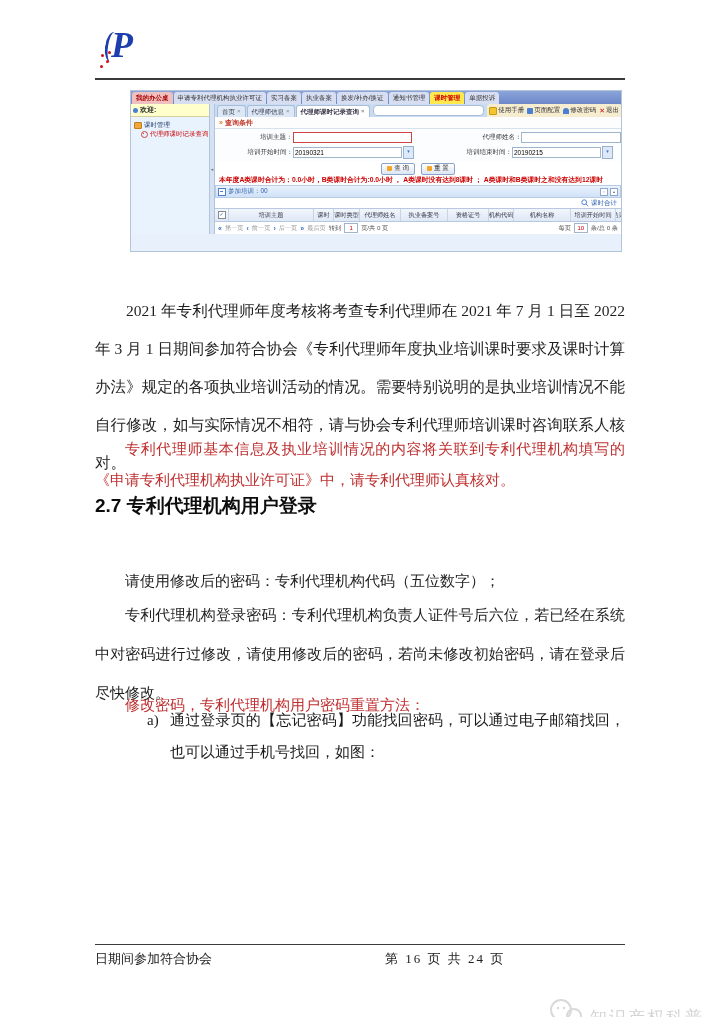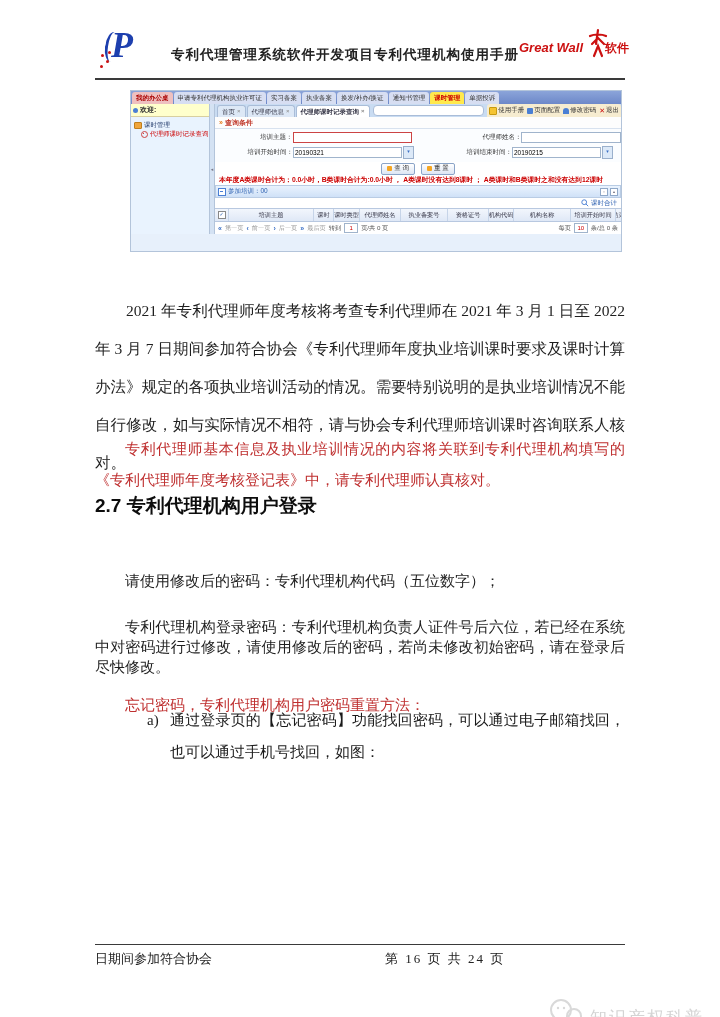--- a/index.html
+++ b/index.html
@@ -101,21 +101,21 @@
   .pager .dark{color:#555;}
   .pager .spring{flex:1;}
 
   
   .para{position:absolute;left:95px;width:530px;text-align:justify;color:#1f1f1f;}
   .p1{top:276px;font-size:15.5px;line-height:38px;text-indent:2em;}
   .p2{top:419px;font-size:15px;line-height:31px;text-indent:2em;color:#bf3030;}
   .h42{position:absolute;left:95px;top:493px;font-family:"Liberation Sans","DejaVu Sans",sans-serif;
        font-weight:bold;font-size:19px;color:#0d0d0d;}
   .p3{top:551px;font-size:15px;line-height:30px;text-indent:2em;}
-  .p4{top:602px;font-size:15px;line-height:20px;text-indent:2em;}
+  .p4{top:581px;font-size:15px;line-height:39px;text-indent:2em;}
   .p5{top:675px;font-size:15px;line-height:30px;text-indent:2em;color:#bf3030;}
   .lista{position:absolute;left:147px;top:705px;width:478px;display:flex;font-size:15px;line-height:31.5px;}
   .lista .marker{width:23px;flex:none;}
   .lista .txt{flex:1;text-align:justify;}
 
   
   .footline{position:absolute;left:95px;top:944px;width:530px;border-top:1.5px solid #3a3a3a;}
   .foot-left{position:absolute;left:95px;top:950px;font-size:13px;color:#222;}
   .foot-page{position:absolute;left:385px;top:950px;font-size:13px;color:#222;letter-spacing:2px;}
 
@@ -130,28 +130,20 @@
 <body>
 
 <div class="hdr">
   <div class="logo">
     <span class="arc"></span>
     <span class="p">P</span>
     <span class="dot" style="left:2px;top:30px;"></span>
     <span class="dot" style="left:7px;top:36px;"></span>
     <span class="dot" style="left:1px;top:41px;"></span>
     <span class="dot" style="left:9px;top:27px;"></span>
-  </div>
-  <div class="hdr-title">专利代理管理系统软件开发项目专利代理机构使用手册</div>
-  <div class="gw">
-    <span class="gw-text">Great Wall</span>
-    <svg class="gw-fig" width="26" height="30" viewBox="0 0 26 30">
-      <path d="M13 2 L11 16 M5 8 C9 6 17 6 21 8 M7 16 L13 10 L19 16 M9 28 L13 18 L17 28" stroke="#cc1111" stroke-width="2.2" fill="none" stroke-linecap="round"></path>
-    </svg>
-    <span class="gw-soft">软件</span>
   </div>
 </div>
 
 <div class="app">
 
   <div class="menubar">
     <span class="mtab first">我的办公桌</span>
     <span class="mtab">申请专利代理机构执业许可证</span>
     <span class="mtab">实习备案</span>
     <span class="mtab">执业备案</span>
@@ -294,26 +286,26 @@
       <input class="pinput" value="1" style="">
       <span class="dark">页/共 0 页</span>
       <span class="spring"></span>
       <span class="dark">每页</span>
       <input class="pinput" value="10" style="">
       <span class="dark">条/总 0 条</span>
     </div>
   </div>
 </div>
 
-<p class="para p1">2021 年专利代理师年度考核将考查专利代理师在 2021 年 3 月 1 日至 2022 年 3 月 7 日期间参加符合协会《专利代理师年度执业培训课时要求及课时计算办法》规定的各项执业培训活动的情况。需要特别说明的是执业培训情况不能自行修改，如与实际情况不相符，请与协会专利代理师培训课时咨询联系人核对。</p>
-<p class="para p2">专利代理师基本信息及执业培训情况的内容将关联到专利代理机构填写的《专利代理师年度考核登记表》中，请专利代理师认真核对。</p>
+<p class="para p1">2021 年专利代理师年度考核将考查专利代理师在 2021 年 7 月 1 日至 2022 年 3 月 1 日期间参加符合协会《专利代理师年度执业培训课时要求及课时计算办法》规定的各项执业培训活动的情况。需要特别说明的是执业培训情况不能自行修改，如与实际情况不相符，请与协会专利代理师培训课时咨询联系人核对。</p>
+<p class="para p2">专利代理师基本信息及执业培训情况的内容将关联到专利代理机构填写的《申请专利代理机构执业许可证》中，请专利代理师认真核对。</p>
 <div class="h42">2.7 专利代理机构用户登录</div>
 <p class="para p3">请使用修改后的密码：专利代理机构代码（五位数字）；</p>
 <p class="para p4">专利代理机构登录密码：专利代理机构负责人证件号后六位，若已经在系统中对密码进行过修改，请使用修改后的密码，若尚未修改初始密码，请在登录后尽快修改。</p>
-<p class="para p5">忘记密码，专利代理机构用户密码重置方法：</p>
+<p class="para p5">修改密码，专利代理机构用户密码重置方法：</p>
 <div class="lista">
   <span class="marker">a)</span>
   <span class="txt">通过登录页的【忘记密码】功能找回密码，可以通过电子邮箱找回，也可以通过手机号找回，如图：</span>
 </div>
 
 <div class="footline"></div>
 <span class="foot-left">日期间参加符合协会</span>
 <span class="foot-page">第 16 页 共 24 页</span>
 
 <div class="wm">

